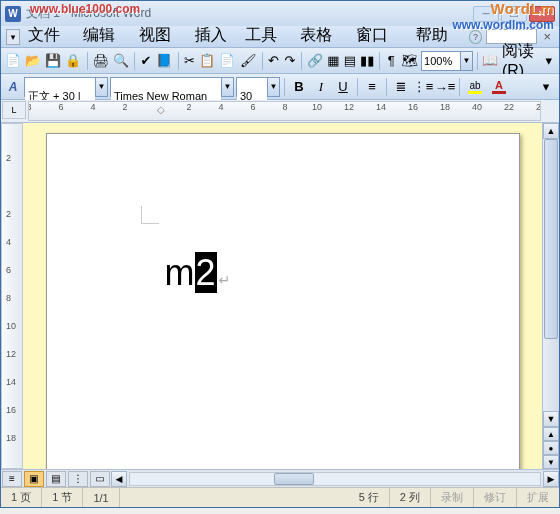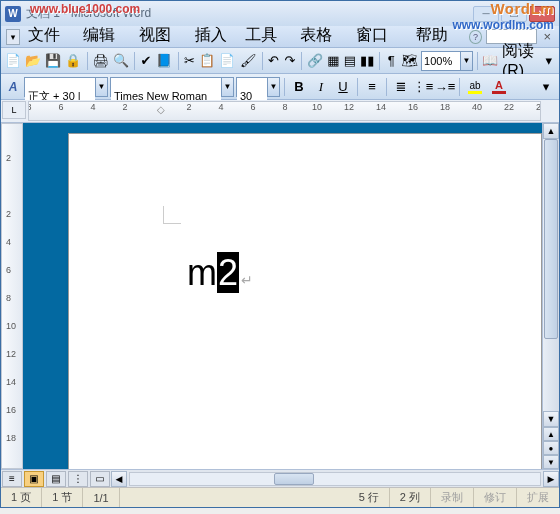--- a/index.html
+++ b/index.html
@@ -33,21 +33,21 @@
 .hilite { display:flex;flex-direction:column;align-items:center;justify-content:center;width:22px;}
 .hilite .bar{width:14px;height:3px;}
 .ruler-area { display:flex; background:#e8eef6; border-bottom:1px solid #b0c0d8;}
 .ruler-corner{ width:24px; height:18px; background:#e8eef6; display:flex;align-items:center;justify-content:center; font-size:9px; border:1px solid #c0c8d4; margin:1px;}
 .hruler { flex:1; height:20px; background:linear-gradient(#f8fafd,#e4eaf2); position:relative; overflow:hidden; border:1px solid #c0c8d4; margin:1px 18px 1px 1px;}
 .hruler .tick{position:absolute; top:0; font-size:9px; color:#555; width:20px; text-align:center; transform:translateX(-50%);}
 .hruler .indent{position:absolute; top:2px; font-size:10px; color:#888;}
 .workarea { flex:1; display:flex; background:#808080; overflow:hidden; position:relative;}
 .vruler { width:22px; background:linear-gradient(90deg,#f8fafd,#e4eaf2); border:1px solid #c0c8d4; position:relative;}
 .vruler .vt{position:absolute; left:4px; font-size:9px; color:#555; transform:translateY(-50%);}
-.page-scroll{ flex:1; background:#0369a1; display:flex; justify-content:flex-end; padding:10px 0; overflow:hidden;}
+.page-scroll{ flex:1; background:#fef9c3; display:flex; justify-content:center; padding:10px 0; overflow:hidden;}
 .page { width: 474px; height: 640px; background:#fff; border:1px solid #999; box-shadow:2px 2px 4px rgba(0,0,0,.3); position:relative;}
 .margin-mark{position:absolute; left:94px; top:72px; width:18px; height:18px; border-left:1px solid #ccc; border-bottom:1px solid #ccc;}
 .doc-text{ position:absolute; left:118px; top:118px; font-family:'Times New Roman',serif; font-size:36px; }
 .doc-text .sel{ background:#000; color:#fff; padding:0 1px;}
 .doc-text .pm{ font-size:14px; color:#aaa; vertical-align:baseline; margin-left:2px;}
 .vscroll{ width:17px; background:linear-gradient(90deg,#e8eef6,#d4dce8); border-left:1px solid #b0c0d8; display:flex; flex-direction:column;}
 .vscroll .sbtn{height:16px; background:linear-gradient(#f0f4fa,#d0dae8);border:1px solid #a8b8cc; display:flex;align-items:center;justify-content:center;font-size:9px;}
 .vscroll .track{flex:1; position:relative;}
 .vscroll .thumb{position:absolute; top:0; left:1px; right:1px; height:200px; background:linear-gradient(90deg,#d8e4f2,#c0d0e4); border:1px solid #98a8c0; border-radius:2px;}
 .vscroll .navbtn{height:14px; background:linear-gradient(#e8eef6,#d0dae8);border:1px solid #a8b8cc;display:flex;align-items:center;justify-content:center;font-size:8px;}

